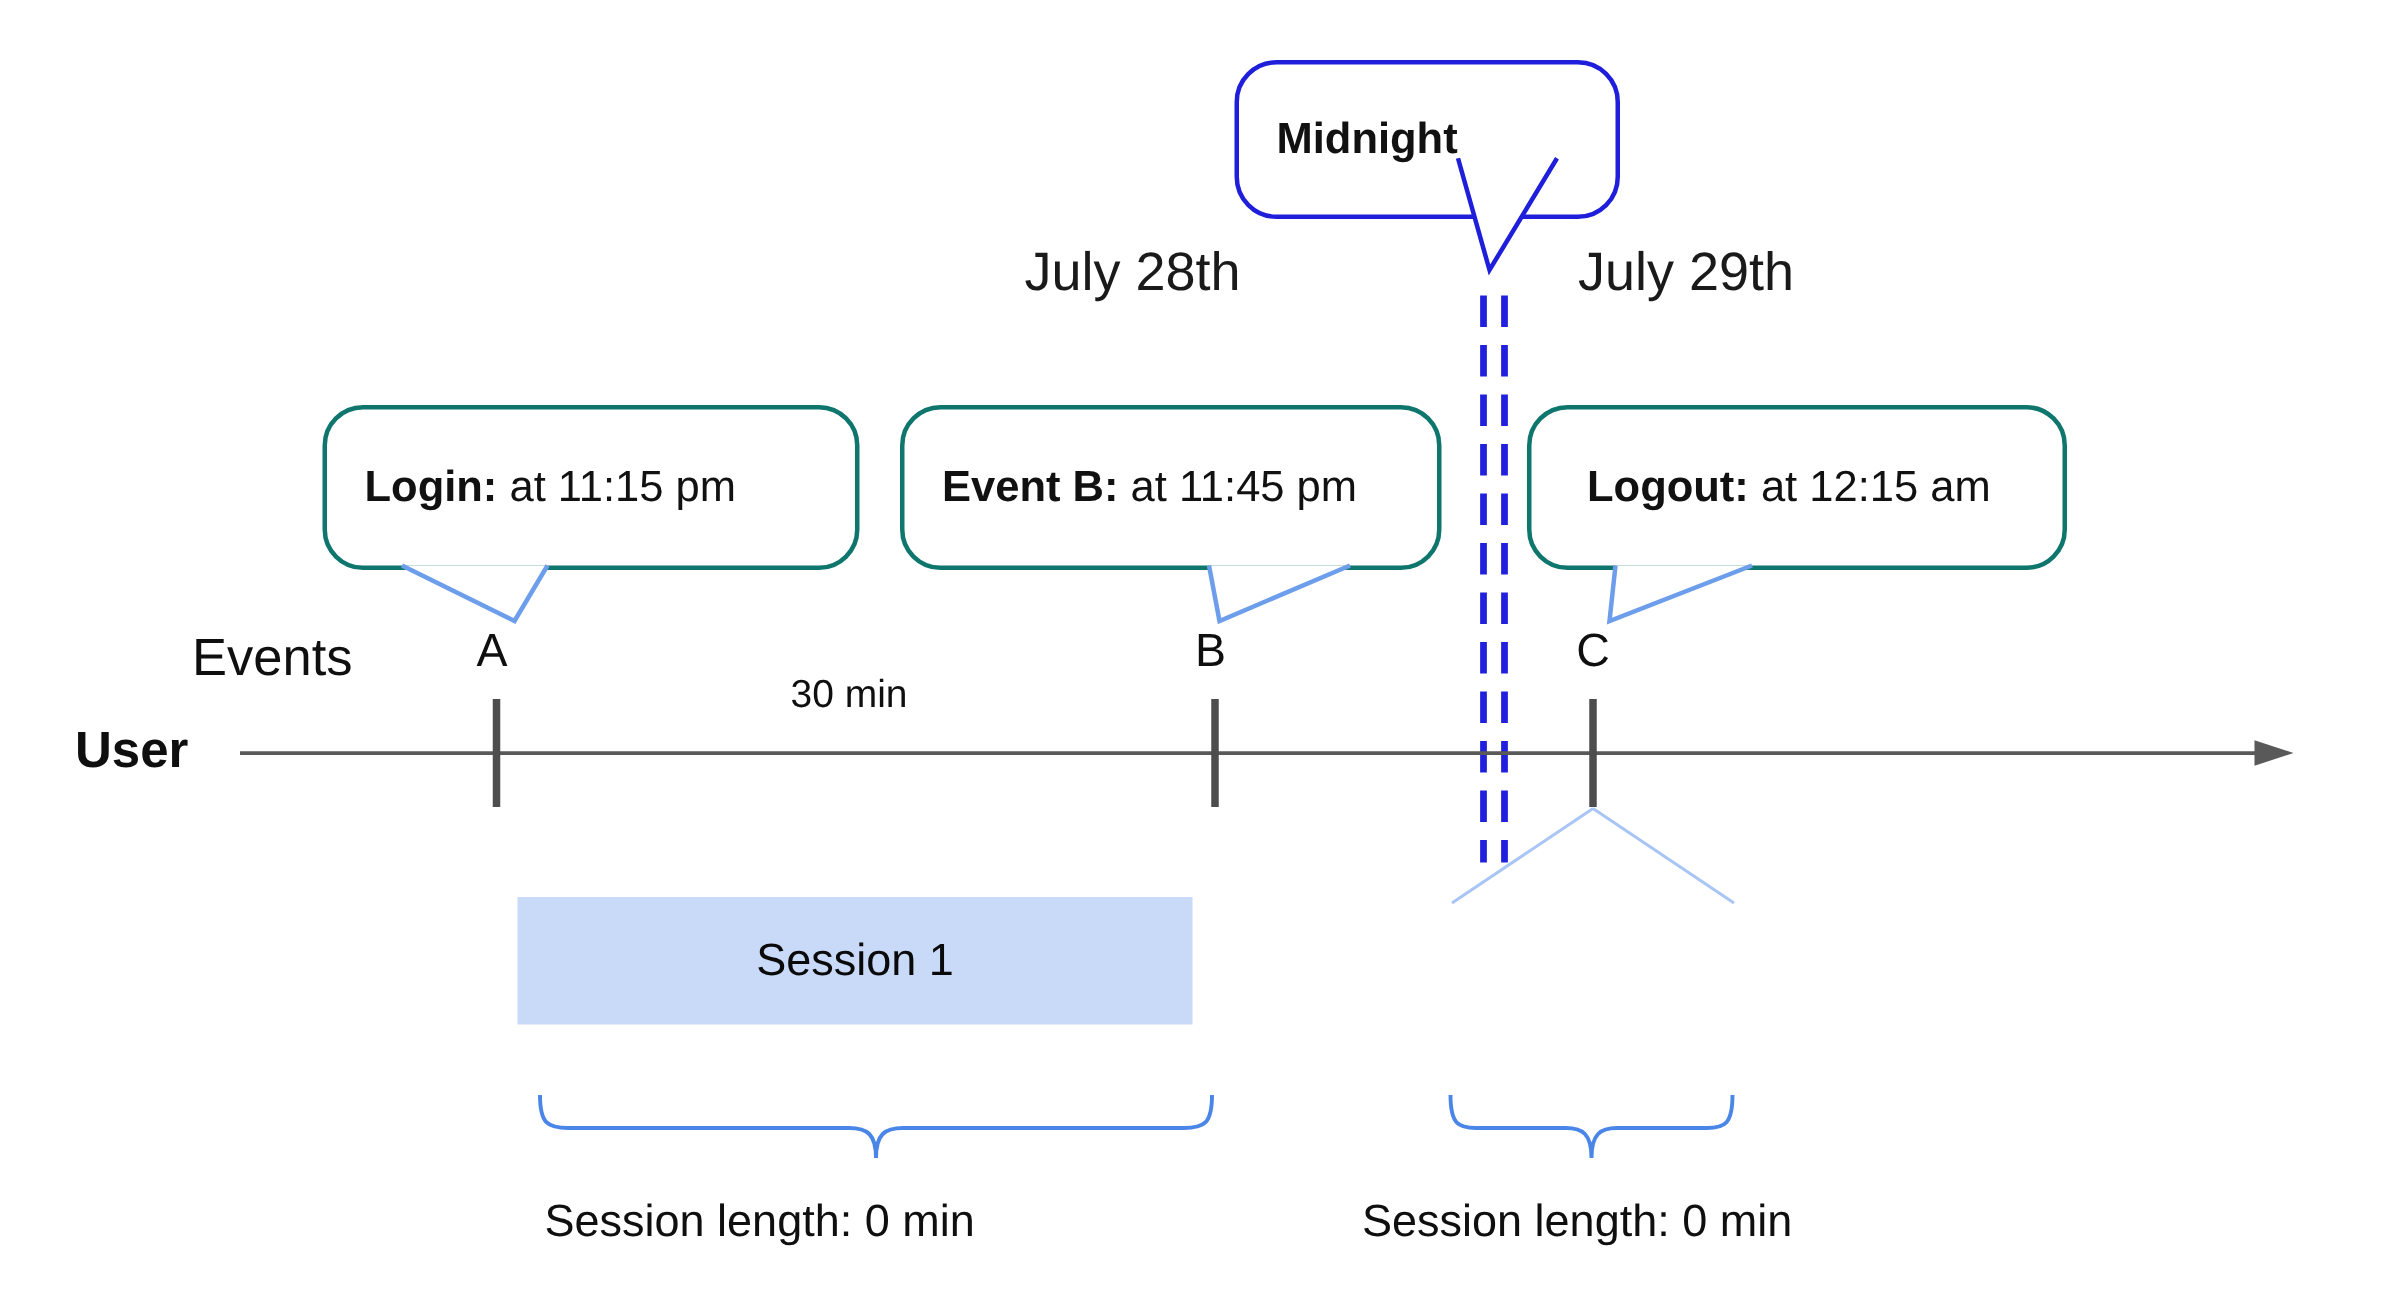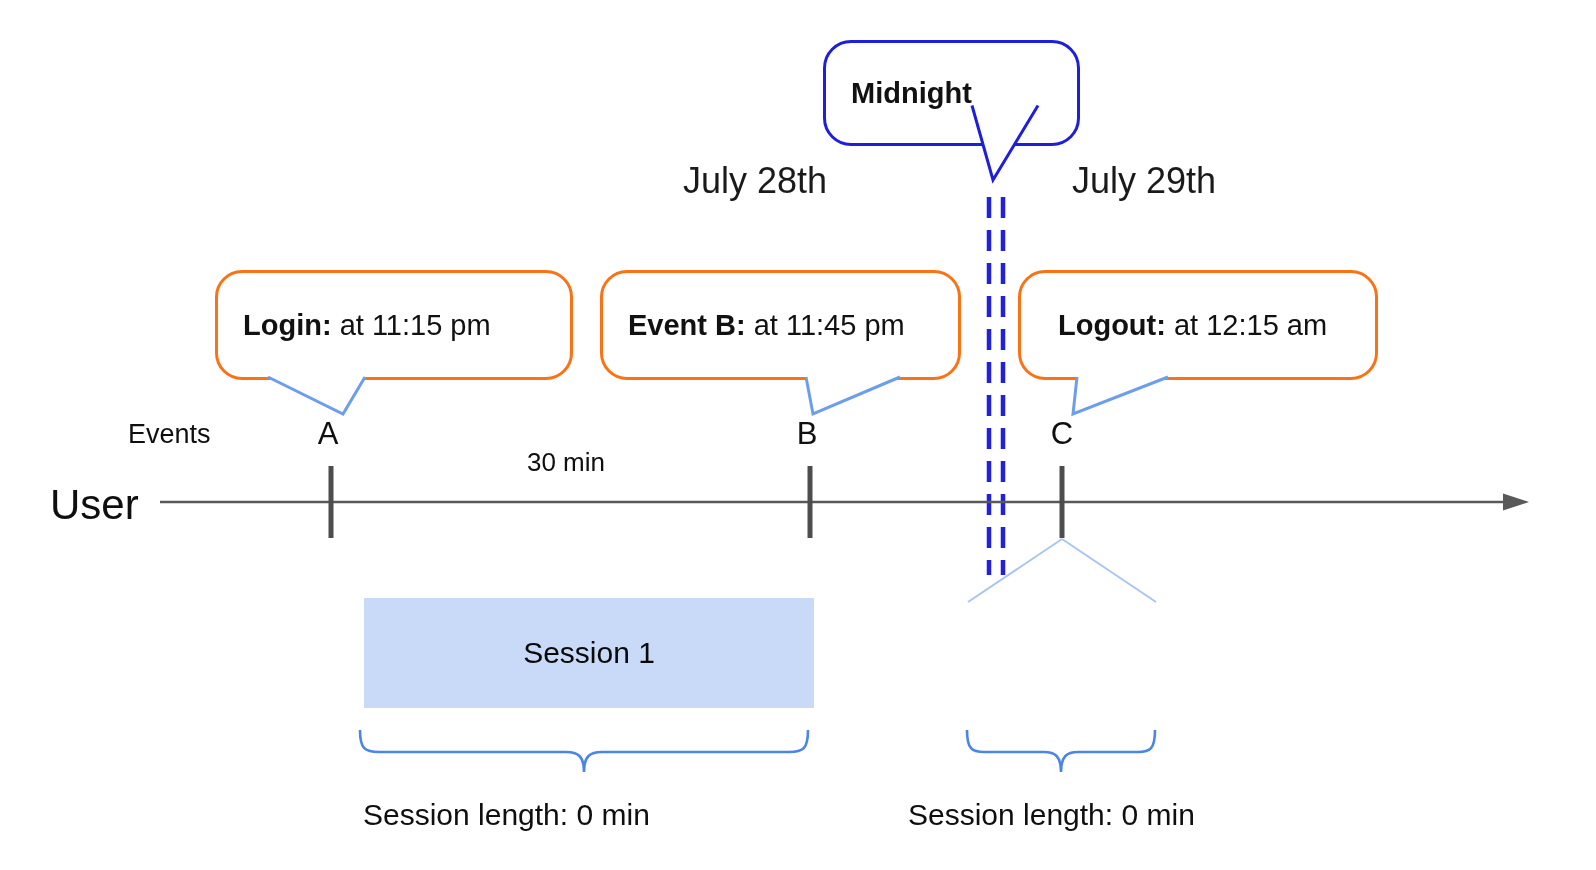--- a/index.html
+++ b/index.html
@@ -2,21 +2,21 @@
 <html><head>
 <meta charset="utf-8">
 <style>
   html,body{margin:0;padding:0;background:#fff;}
   #stage{
     position:relative;width:1596px;height:870px;background:#ffffff;
     font-family:"Liberation Sans", sans-serif;color:#111;overflow:hidden;
   }
   .bubble{
     position:absolute;box-sizing:border-box;background:#fff;
-    border:3px solid #f97316;border-radius:27px;
+    border:3px solid #0f766e;border-radius:27px;
     display:flex;align-items:center;font-size:29px;color:#111;
     padding-left:25px;z-index:2;
   }
   .bubble .b{font-weight:bold;}
   .bubble .r{white-space:pre;text-align:center;}
   .bubble.dark{border-color:#1e1edb;border-width:3px;border-radius:28px;margin-top:36px;}
   .session-box{
     position:absolute;box-sizing:border-box;background:#c9daf8;
     display:flex;align-items:center;justify-content:center;
     font-size:30px;color:#0a0a0a;z-index:1;
@@ -43,21 +43,21 @@
   <div class="bubble" style="left:600px;top:270px;width:361px;height:110px;">
     <span class="b">Event B:</span>
       <span class="r"> at 11:45 pm</span>
   </div>
 
   <div class="bubble" style="left:1018px;top:270px;width:360px;height:110px;padding-left:37px;">
     <span class="b">Logout:</span>
       <span class="r"> at 12:15 am</span>
   </div>
 
-  <div class="session-box" style="left:364px;top:598px;width:450px;height:110px;">
+  <div class="session-box" style="left:345px;top:598px;width:450px;height:85px;">
     <span>Session 1</span>
   </div>
 
   <svg class="overlay" width="1596" height="870" viewBox="0 0 1596 870">
 
     <path d="M 972 105.5 L 993 180 L 1038 105.5" fill="#ffffff" stroke="#1e1edb" stroke-width="3"></path>
     <path d="M 268 377 L 343 414 L 365 377" fill="#ffffff" stroke="#6d9eeb" stroke-width="3"></path>
     <path d="M 806 377 L 813 414 L 900 377" fill="#ffffff" stroke="#6d9eeb" stroke-width="3"></path>
     <path d="M 1077 377 L 1073 414 L 1168 377" fill="#ffffff" stroke="#6d9eeb" stroke-width="3"></path>
 
@@ -72,28 +72,28 @@
     <line x1="1062" y1="466" x2="1062" y2="538" stroke="#4d4d4d" stroke-width="5"></line>
 
     <line x1="1062" y1="539" x2="968" y2="602" stroke="#a9c5f5" stroke-width="2"></line>
     <line x1="1062" y1="539" x2="1156" y2="602" stroke="#a9c5f5" stroke-width="2"></line>
 
     <path d="M 360 730 C 360 749 365 752 379 752 L 566 752 C 578 752 584 756 584 772 C 584 756 590 752 602 752 L 789 752 C 803 752 808 749 808 730" fill="none" stroke="#4a86e8" stroke-width="2.6"></path>
     <path d="M 967 730 C 967 749 972 752 984 752 L 1044 752 C 1055 752 1061 756 1061 772 C 1061 756 1067 752 1078 752 L 1138 752 C 1150 752 1155 749 1155 730" fill="none" stroke="#4a86e8" stroke-width="2.6"></path>
   </svg>
 
   <div class="lbl date-lbl" style="left:683px;top:160px;">July 28th</div>
-  <div class="lbl date-lbl" style="left:1052px;top:160px;margin-left:20px;">July 29th</div>
+  <div class="lbl date-lbl" style="left:1052px;top:160px;">July 29th</div>
 
-  <div class="lbl" style="left:128px;top:419px;font-size:27px;">Events</div>
+  <div class="lbl" style="left:128px;top:419px;font-size:35px;">Events</div>
 
   <div class="lbl marker" style="left:328px;top:416px;">A</div>
   <div class="lbl marker" style="left:807px;top:416px;">B</div>
   <div class="lbl marker" style="left:1062px;top:416px;">C</div>
 
   <div class="lbl" style="left:566px;top:447px;font-size:26px;transform:translateX(-50%);">30 min</div>
 
-  <div class="lbl" style="left:50px;top:481px;font-size:42px;">User</div>
+  <div class="lbl" style="left:50px;top:481px;font-size:34px;font-weight:bold;">User</div>
 
   <div class="lbl" style="left:363px;top:798px;font-size:30px;">Session length: 0 min</div>
   <div class="lbl" style="left:908px;top:798px;font-size:30px;">Session length: 0 min</div>
 
 </div>
 
 </body></html>

